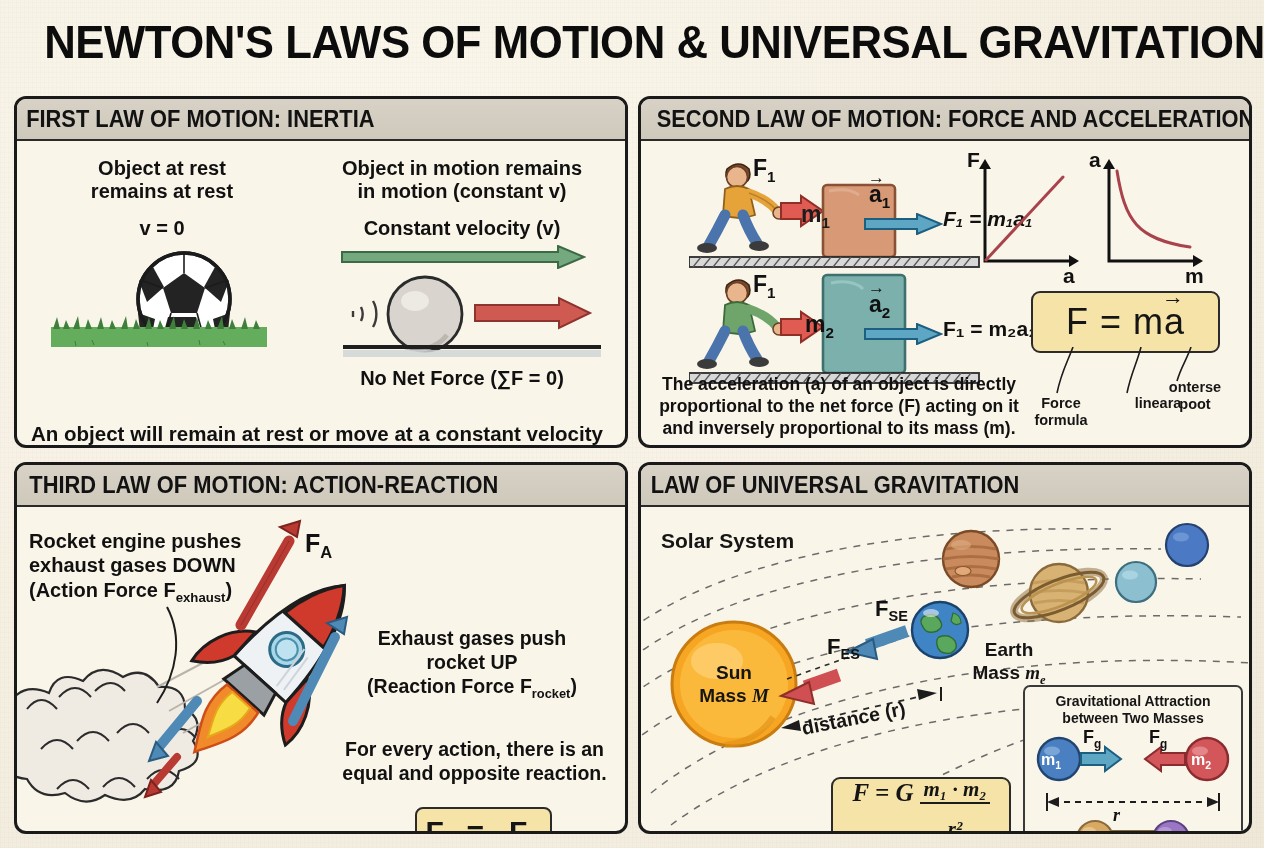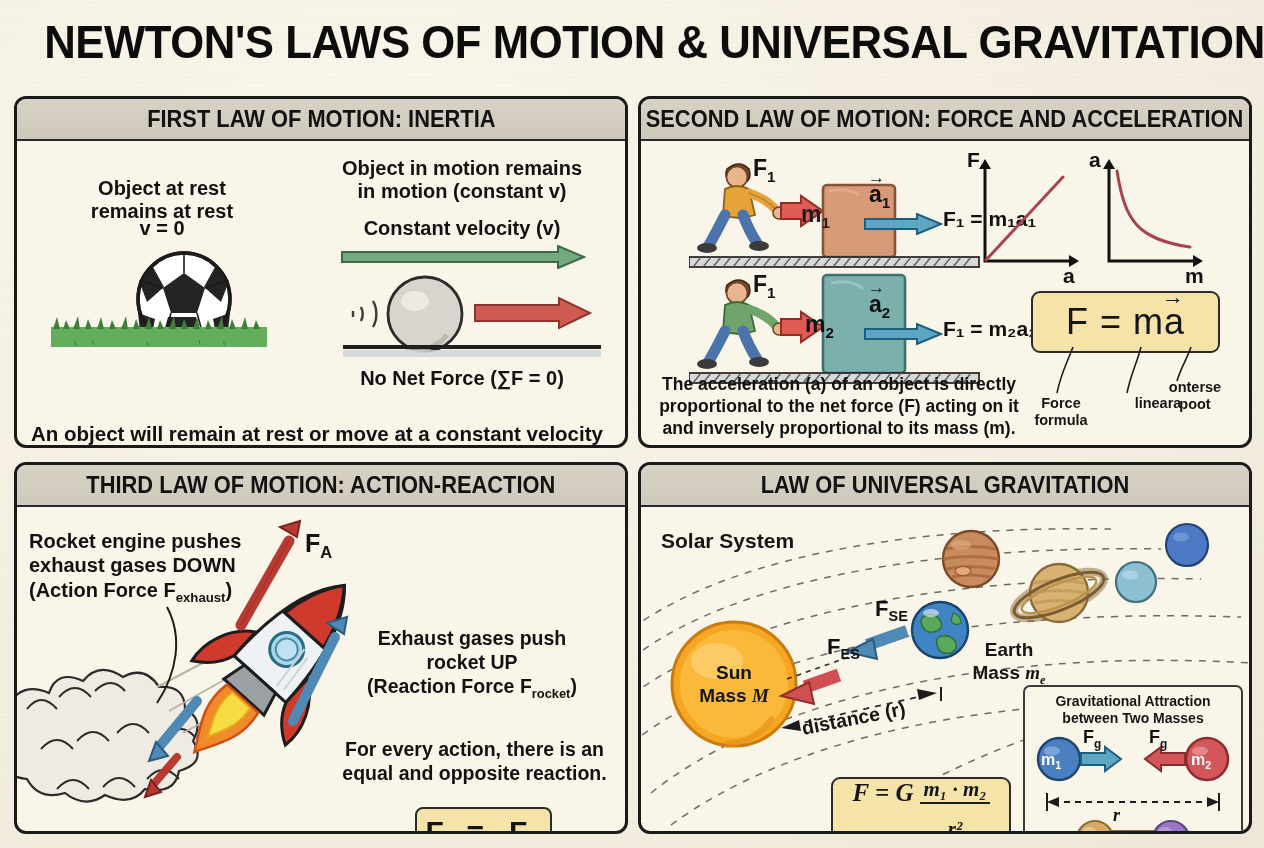--- a/index.html
+++ b/index.html
@@ -35,21 +35,21 @@
     border:3px solid #1a1a1a;
     border-radius:12px;
     background:#faf5e9;
     overflow:hidden;
     box-sizing:border-box;
   }
   .panel-header{
     height:40px;
     background:linear-gradient(180deg,#d8d2c6 0%,#cfc9bc 100%);
     border-bottom:2px solid #2a2a2a;
-    display:flex;align-items:center;justify-content:center;
+    display:flex;align-items:center;justify-content:flex-start;
   }
   .panel-header-title{
     font-size:23px;font-weight:bold;letter-spacing:0px;
     transform:scaleX(0.95);
     color:#121212;white-space:nowrap;
   }
   .panel-body{position:relative;height:calc(100% - 42px);}
 
   #panel-law1{left:14px;top:96px;width:614px;height:352px;}
   #panel-law2{left:638px;top:96px;width:614px;height:352px;}
@@ -109,21 +109,21 @@
 <div class="paper-grain"></div>
 
 <div class="main-title">NEWTON'S LAWS OF MOTION &amp; UNIVERSAL GRAVITATION</div>
 
 <div class="panel" id="panel-law1">
   <div class="panel-header">
     <div class="panel-header-title">FIRST LAW OF MOTION: INERTIA</div>
   </div>
   <div class="panel-body">
 
-    <div class="txt l1-head" style="left:20px;top:16px;width:250px;margin-top:20px;">
+    <div class="txt l1-head" style="left:20px;top:16px;width:250px;">
       <span>Object at rest</span><br>
       <span>remains at rest</span>
     </div>
     <div class="txt" style="left:20px;top:76px;width:250px;font-size:20px;">v = 0</div>
 
     <svg class="svg-abs" style="left:52px;top:106px;" width="230" height="120" viewBox="0 0 230 120">
       <g>
         <ellipse cx="115" cy="52" rx="46" ry="46" fill="#ffffff" stroke="#1b1b1b" stroke-width="3.4"></ellipse>
         <polygon points="115,26 136,41 128,66 102,66 94,41" fill="#232323"></polygon>
         <polygon points="115,18 98,12 82,24 94,41" fill="#232323" opacity="0.0"></polygon>
@@ -236,21 +236,21 @@
         <span style="position:absolute;left:-1px;top:-13px;font-size:17px;">→</span>
         <span>a</span><sub>1</sub>
       </span>
     </div>
     <div class="txt" style="left:160px;top:60px;font-size:23px;color:#1c1c1c;">
       <span>m</span><sub>1</sub>
     </div>
     <svg class="svg-abs" style="left:222px;top:72px;" width="80" height="22" viewBox="0 0 80 22">
       <path d="M2,6 L54,6 L54,1 L78,11 L54,21 L54,16 L2,16 Z" fill="#5ea7c4" stroke="#1d5f80" stroke-width="2"></path>
     </svg>
-    <div class="txt l2-eq" style="left:302px;top:66px;">F₁ = m₁a₁</div>
+    <div class="txt l2-eq" style="left:302px;top:66px;font-style:italic;">F₁ = m₁a₁</div>
 
     <svg class="svg-abs" style="left:48px;top:128px;" width="300" height="118" viewBox="0 0 300 118">
       <g>
         <path d="M38,16 q12,-10 22,0 q3,10 -4,14 q-10,4 -16,-2 q-5,-5 -2,-12z" fill="#7a4a2a" stroke="#3c2512" stroke-width="1.6"></path>
         <circle cx="48" cy="24" r="10.5" fill="#e8b58c" stroke="#6b4026" stroke-width="1.6"></circle>
         <path d="M36,36 q12,-6 24,0 l6,26 q-16,6 -32,0z" fill="#6fa56a" stroke="#3c6a3a" stroke-width="1.8"></path>
         <path d="M60,40 q18,6 28,18" fill="none" stroke="#6fa56a" stroke-width="9" stroke-linecap="round"></path>
         <circle cx="90" cy="60" r="6" fill="#e8b58c" stroke="#6b4026" stroke-width="1.5"></circle>
         <path d="M36,62 q-8,16 -16,30" fill="none" stroke="#4a74ab" stroke-width="11" stroke-linecap="round"></path>
         <path d="M54,62 q6,16 14,28" fill="none" stroke="#4a74ab" stroke-width="11" stroke-linecap="round"></path>

